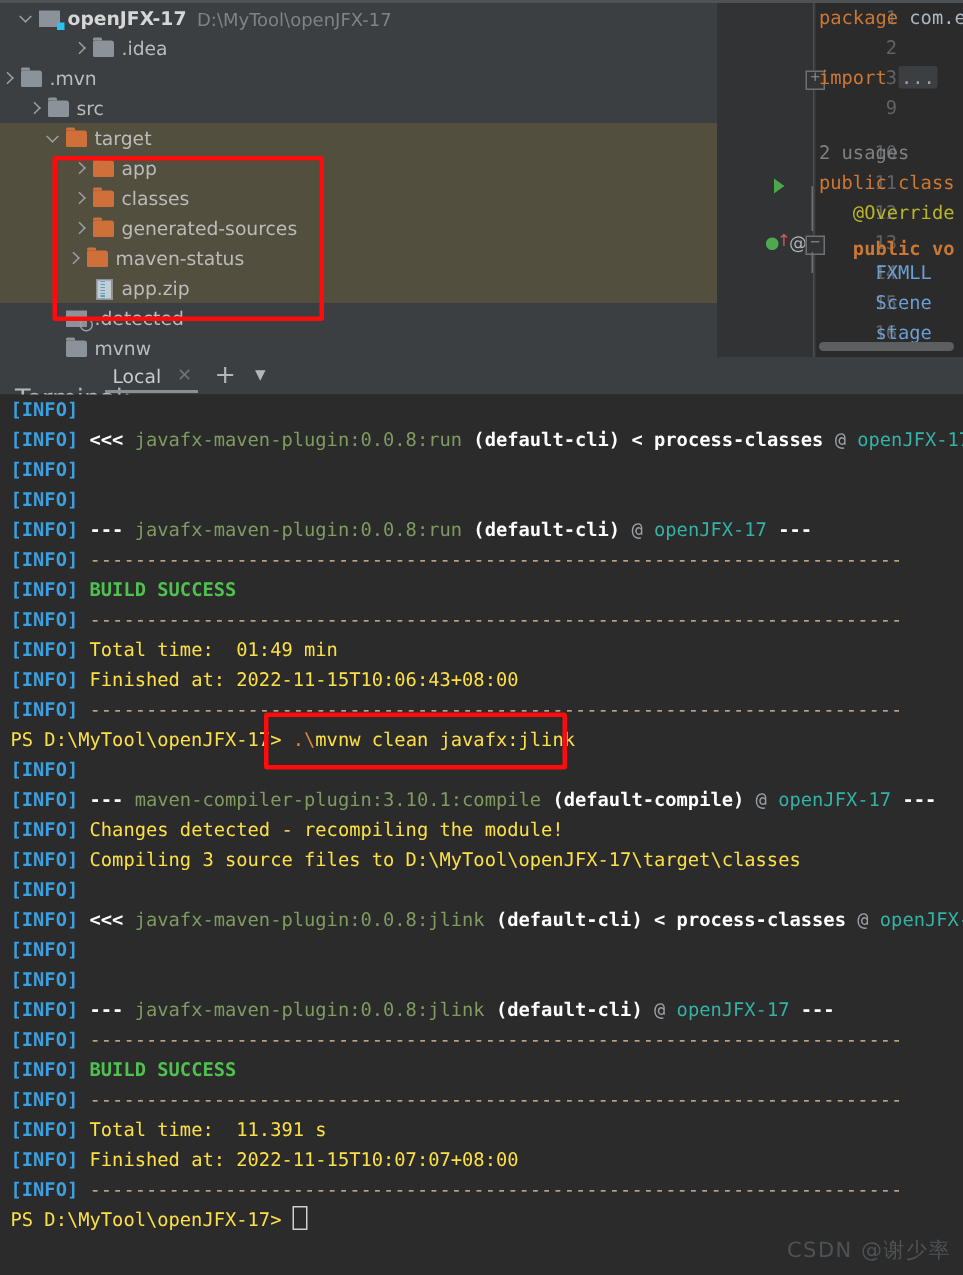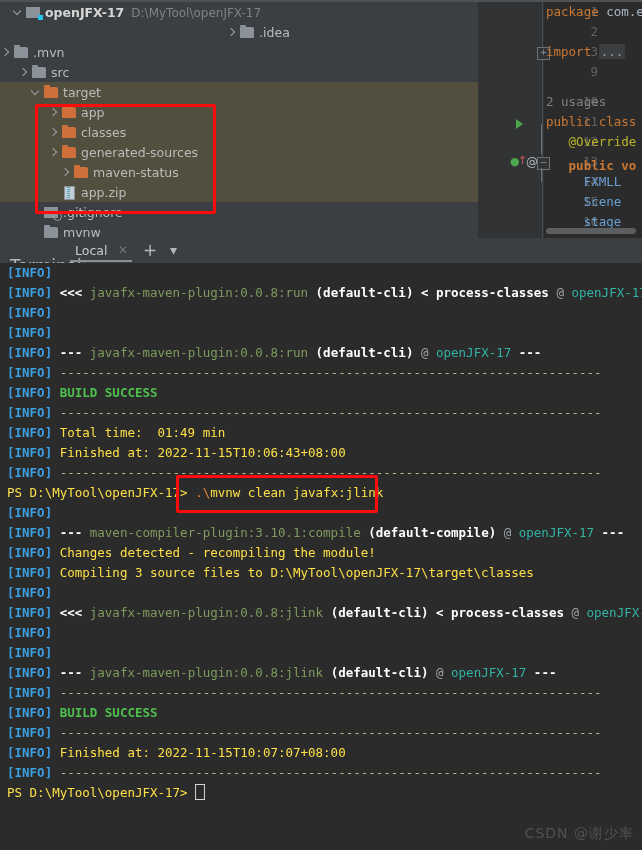--- a/index.html
+++ b/index.html
@@ -95,30 +95,30 @@
 </head>
 <body>
 
 <div class="app">
 
   <div class="top">
     <div class="topline"></div>
 
     <div class="tree" id="tree">
         <div class="trow" style="padding-left: 12px;"><span class="arrow down"></span><span class="fi mod"></span><span class="tname bold">openJFX-17</span><span class="tpath">D:\MyTool\openJFX-17</span></div>
-        <div class="trow" style="padding-left: 38px; text-align: center;"><span class="arrow"></span><span class="fi folder"></span><span class="tname">.idea</span></div>
+        <div class="trow" style="padding-left: 48px;"><span class="arrow"></span><span class="fi folder"></span><span class="tname">.idea</span></div>
         <div class="trow" style=""><span class="arrow"></span><span class="fi folder"></span><span class="tname">.mvn</span></div>
         <div class="trow" style="padding-left: 18px;"><span class="arrow"></span><span class="fi folder"></span><span class="tname">src</span></div>
         <div class="trow hl" style="padding-left: 30px;"><span class="arrow down"></span><span class="fi folder orange"></span><span class="tname">target</span></div>
         <div class="trow hl" style="padding-left: 48px;"><span class="arrow"></span><span class="fi folder orange"></span><span class="tname">app</span></div>
         <div class="trow hl" style="padding-left: 48px;"><span class="arrow"></span><span class="fi folder orange"></span><span class="tname">classes</span></div>
         <div class="trow hl" style="padding-left: 48px;"><span class="arrow"></span><span class="fi folder orange"></span><span class="tname">generated-sources</span></div>
-        <div class="trow hl" style="padding-left: 60px;"><span class="arrow"></span><span class="fi folder orange"></span><span class="tname">maven-status</span></div>
+        <div class="trow hl" style="padding-left: 44px;"><span class="arrow"></span><span class="fi folder orange"></span><span class="tname">maven-status</span></div>
         <div class="trow hl" style="padding-left: 48px;"><span class="arrow blank"></span><span class="fi zip"></span><span class="tname">app.zip</span></div>
-        <div class="trow" style="padding-left: 30px;"><span class="arrow blank"></span><span class="fi git"></span><span class="tname">.gitignore</span></div>
+        <div class="trow" style="padding-left: 30px;"><span class="arrow blank"></span><span class="fi git"></span><span class="tname">.detected</span></div>
         <div class="trow" style="padding-left: 30px;"><span class="arrow blank"></span><span class="fi folder"></span><span class="tname">mvnw</span></div>
       </div>
     <div class="tree-sb"></div>
     <div class="redbox" style="left:35px;top:104px;width:175px;height:104px;"></div>
 
     <div class="editor" id="editor">
       <div class="gutter"></div>
       <div class="vline"></div>
     <div class="lnum" style="top: 2px;">1</div>
         <div class="lnum" style="top: 22px;">2</div>
@@ -179,20 +179,21 @@
       <div class="tl"><span class="c-info">[INFO]</span> <span class="c-plain">Changes detected - recompiling the module!</span></div>
       <div class="tl"><span class="c-info">[INFO]</span> <span class="c-plain">Compiling 3 source files to D:\MyTool\openJFX-17\target\classes</span></div>
       <div class="tl"><span class="c-info">[INFO]</span></div>
       <div class="tl"><span class="c-info">[INFO]</span> <span class="c-white">&lt;&lt;&lt;</span> <span class="c-green">javafx-maven-plugin:0.0.8:jlink</span> <span class="c-white">(default-cli)</span> <span class="c-white">&lt;</span> <span class="c-white">process-classes</span> <span class="c-dim">@</span> <span class="c-cyan">openJFX-17</span> </div>
       <div class="tl"><span class="c-info">[INFO]</span></div>
       <div class="tl"><span class="c-info">[INFO]</span></div>
       <div class="tl"><span class="c-info">[INFO]</span> <span class="c-white">---</span> <span class="c-green">javafx-maven-plugin:0.0.8:jlink</span> <span class="c-white">(default-cli)</span> <span class="c-dim">@</span> <span class="c-cyan">openJFX-17</span> <span class="c-white">---</span></div>
       <div class="tl"><span class="c-info">[INFO]</span> <span class="c-dash">------------------------------------------------------------------------</span></div>
       <div class="tl"><span class="c-info">[INFO]</span> <span class="c-brgreen">BUILD SUCCESS</span></div>
       <div class="tl"><span class="c-info">[INFO]</span> <span class="c-dash">------------------------------------------------------------------------</span></div>
+      <div class="tl"><span class="c-info">[INFO]</span> <span class="c-plain">Total time:  11.391 s</span></div>
       <div class="tl"><span class="c-info">[INFO]</span> <span class="c-plain">Finished at: 2022-11-15T10:07:07+08:00</span></div>
       <div class="tl"><span class="c-info">[INFO]</span> <span class="c-dash">------------------------------------------------------------------------</span></div>
       <div class="tl"><span class="c-plain">PS D:\MyTool\openJFX-17&gt;</span> <span class="cursor"></span></div>
     </div>
 
   <div class="redbox" style="left:176px;top:475px;width:196px;height:32px;"></div>
 
   <div class="watermark">CSDN @谢少率</div>
 </div>
 

